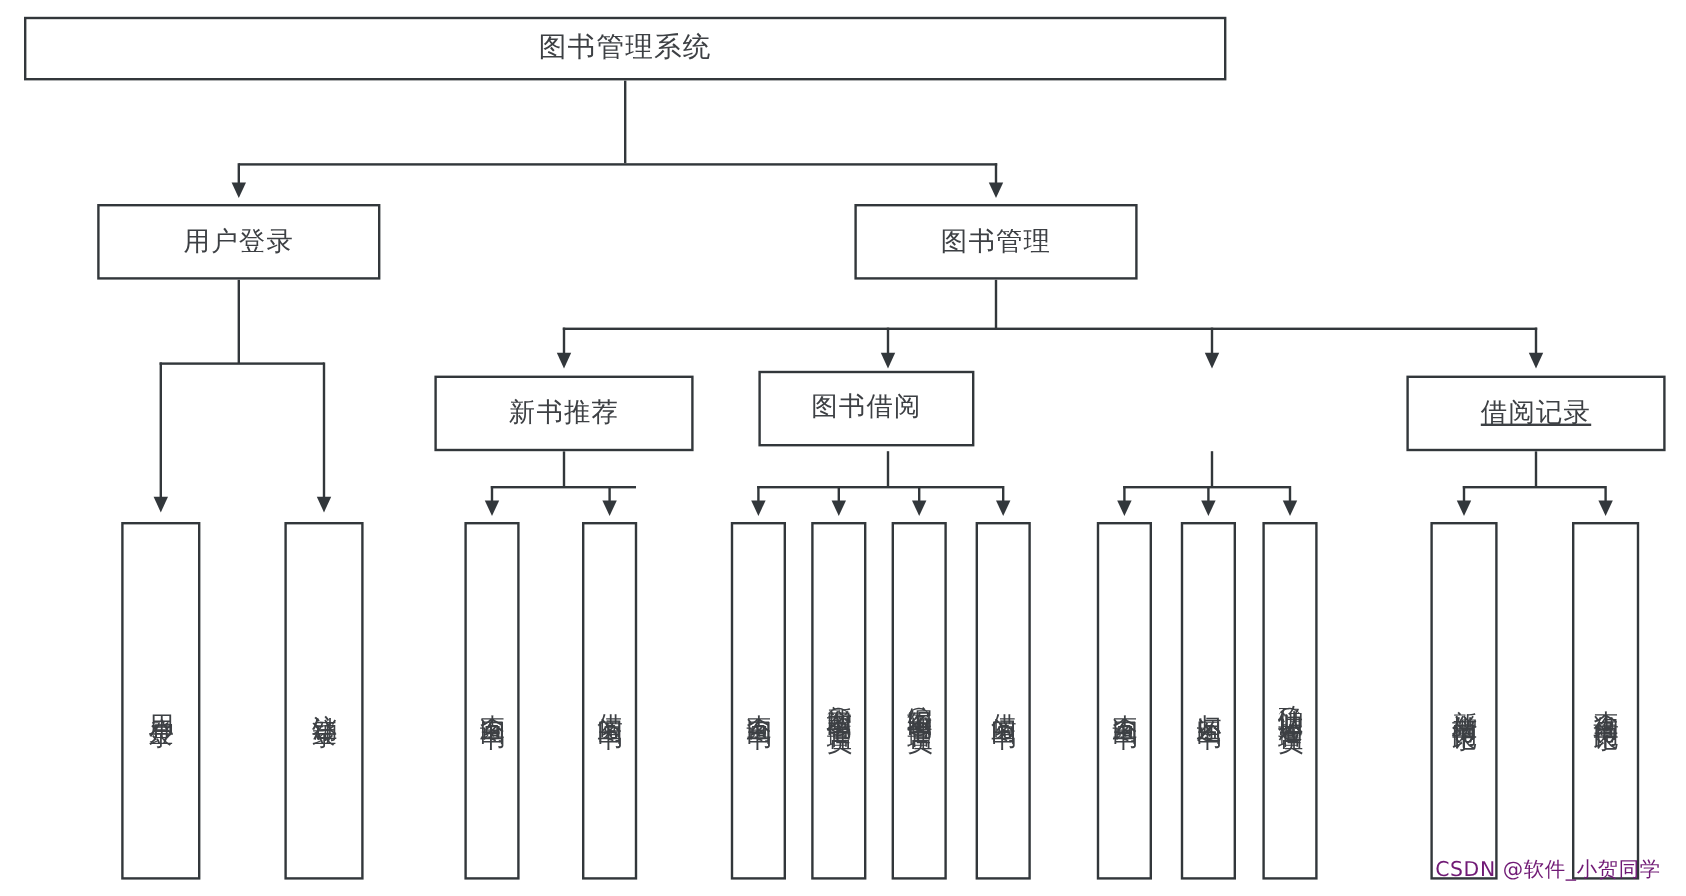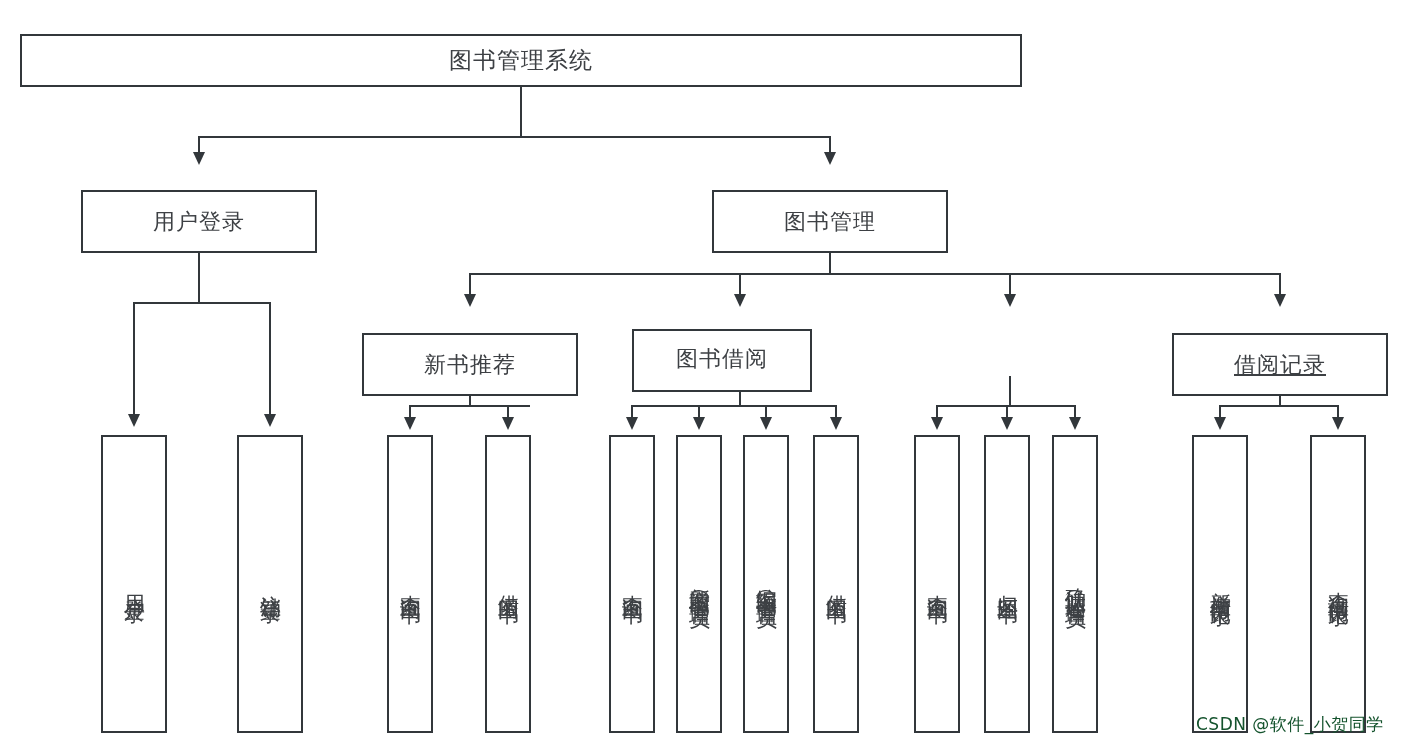--- a/index.html
+++ b/index.html
@@ -27,21 +27,20 @@
     color:#3d4044;
     letter-spacing:1px;
   }
   .node .lbl{
     display:block;
     white-space:nowrap;
     line-height:1.18;
   }
   .node.h{            
     font-size:22px;
-    margin-top:20px;
   }
   .node.root{
     font-size:23px;
   }
   .node.v{            
     font-size:21px;
     align-items:center;
     justify-content:center;
   }
   .node.v .lbl{
@@ -62,21 +61,21 @@
     position:absolute;
     width:0;height:0;
     border-left:6px solid transparent;
     border-right:6px solid transparent;
     border-top:13px solid #32373b;
   }
   
   .watermark{
     position:absolute;
     font-size:17px;
-    color:#14532d;
+    color:#701a75;
     white-space:nowrap;
     letter-spacing:0.5px;
     user-select:none;
   }
 </style>
 </head>
 <body>
 
 <div id="canvas">
 

